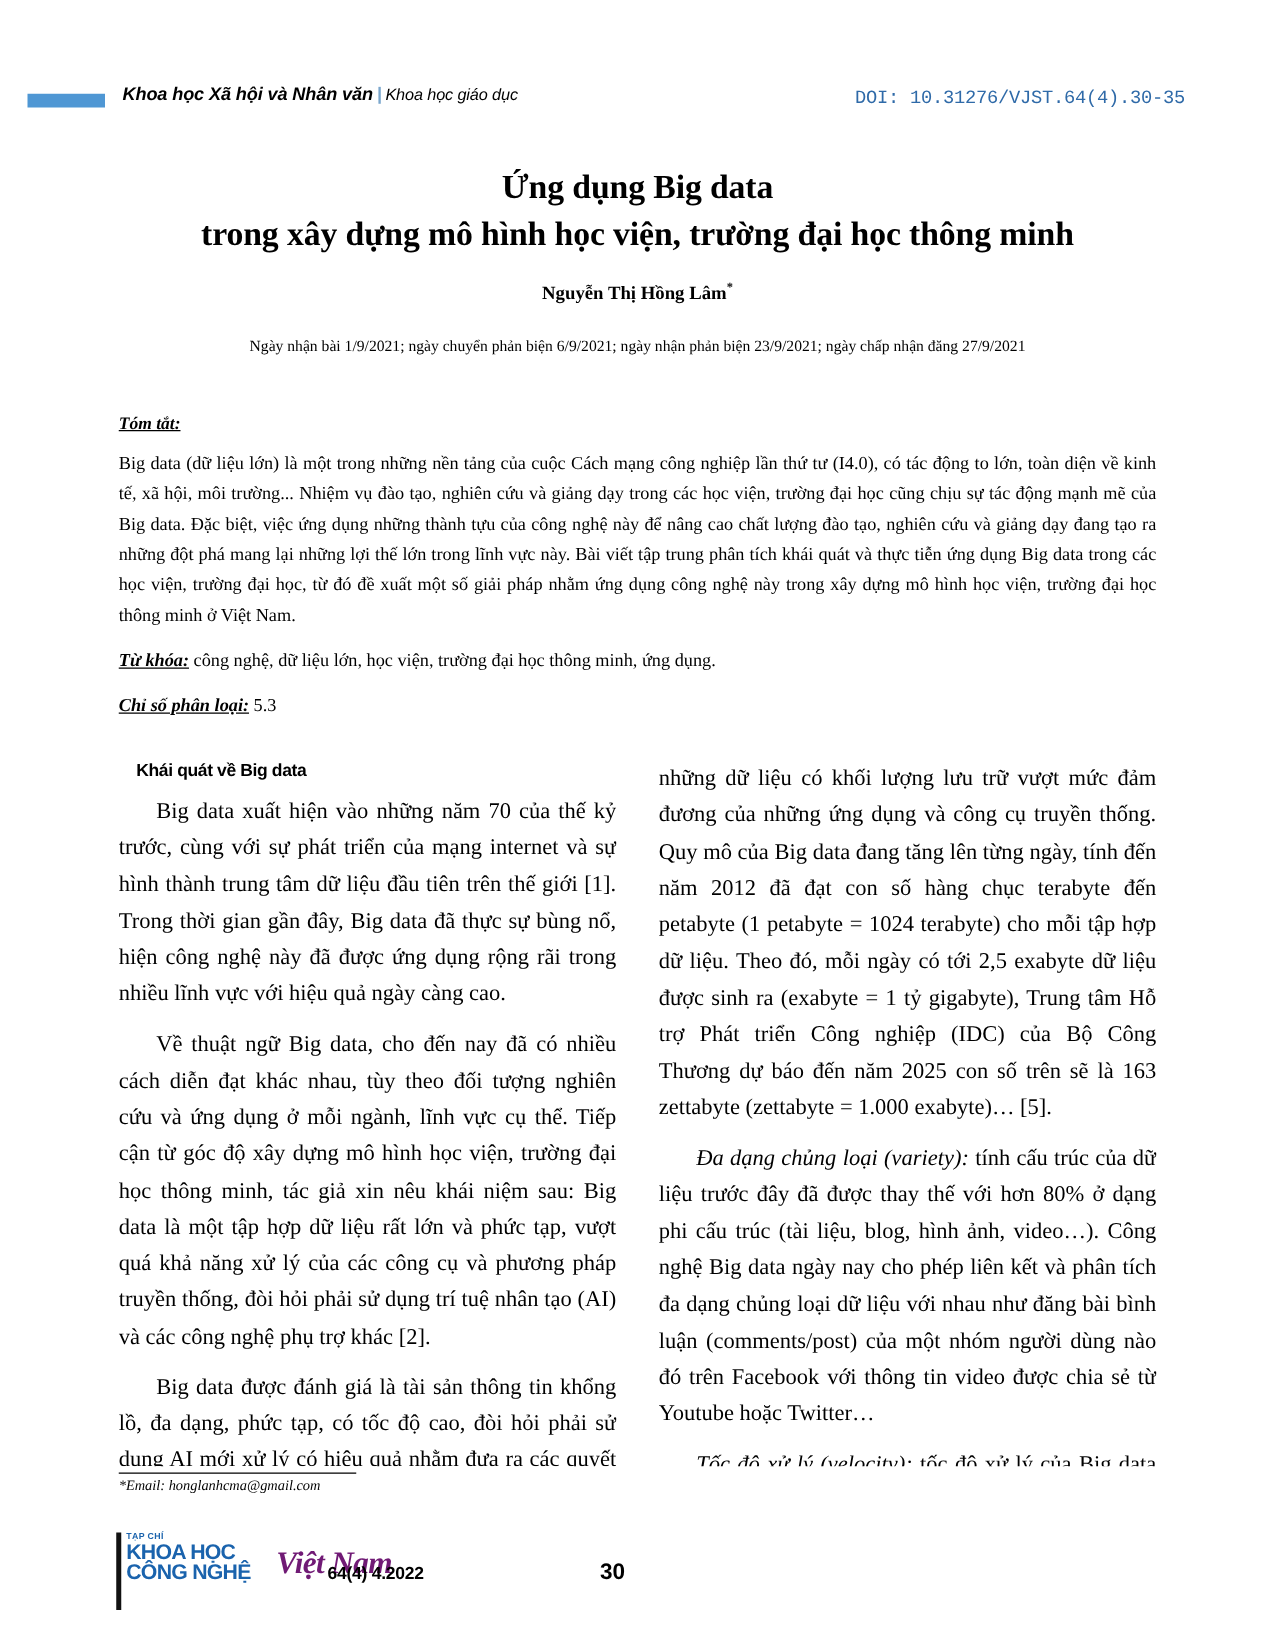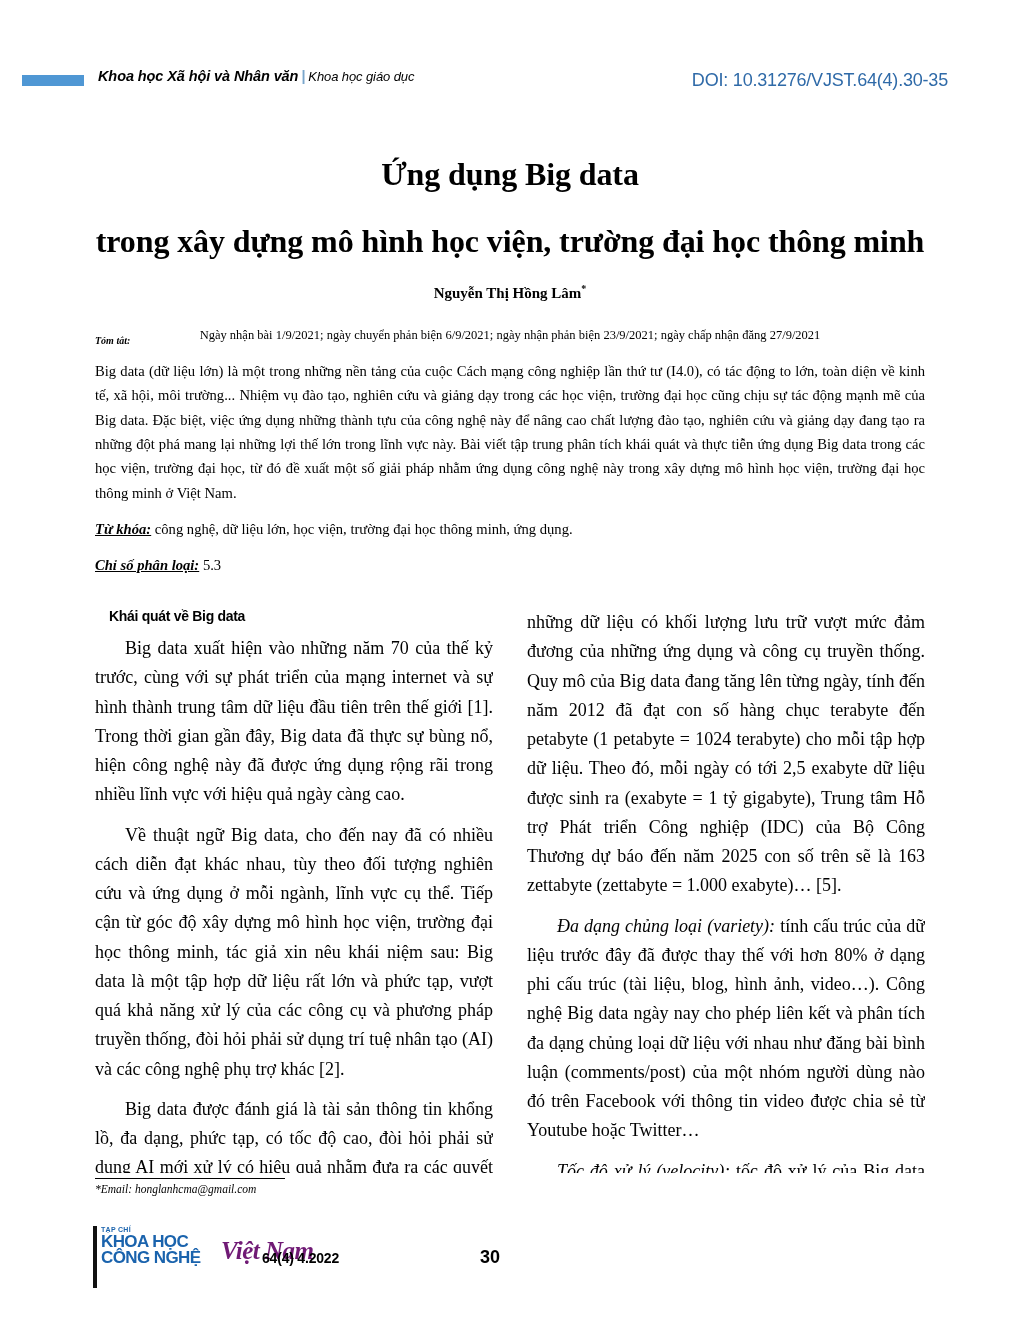--- a/index.html
+++ b/index.html
@@ -60,42 +60,41 @@
   .header-sub {
     font-family: "Liberation Sans", sans-serif;
     font-size: 13px;
     font-weight: normal;
     font-style: italic;
   }
   .header-doi {
     position: absolute;
     right: 62px;
     top: 2px;
-    font-family: Liberation Sans, sans-serif;
-    font-size: 18px;
+    font-family: Liberation Mono, monospace;
+    font-size: 15px;
     color: #2f6aa8;
     letter-spacing: -0.2px;
     white-space: nowrap;
   }
 
   
   .title-block {
     position: absolute;
     left: 95px;
     top: 130px;
     width: 830px;
     text-align: center;
   }
   .title-line {
     font-family: "Liberation Serif", serif;
-    font-size: 32px;
+    font-size: 27px;
     font-weight: bold;
     line-height: 1.42;
     letter-spacing: -0.1px;
-    margin-top: 22px;
   }
   .author {
     margin-top: 18px;
     font-family: "Liberation Serif", serif;
     font-size: 15px;
     font-weight: bold;
   }
   .author sup { font-size: 10px; font-weight: bold; }
   .affiliation {
     margin-top: 9px;
@@ -111,23 +110,24 @@
 
   
   .abstract-wrap {
     position: absolute;
     left: 95px;
     top: 330px;
     width: 830px;
   }
   .abs-label {
     font-family: "Liberation Serif", serif;
-    font-size: 10px;
-    font-weight: bold;
-    font-style: italic;
+    font-size: 14px;
+    font-weight: bold;
+    font-style: italic;
+    text-decoration: underline;
     display: inline;
   }
   .abs-body {
     margin-top: 11px;
     font-family: "Liberation Serif", serif;
     font-size: 14.6px;
     line-height: 1.67;
     text-align: justify;
   }
   .kw-row {

